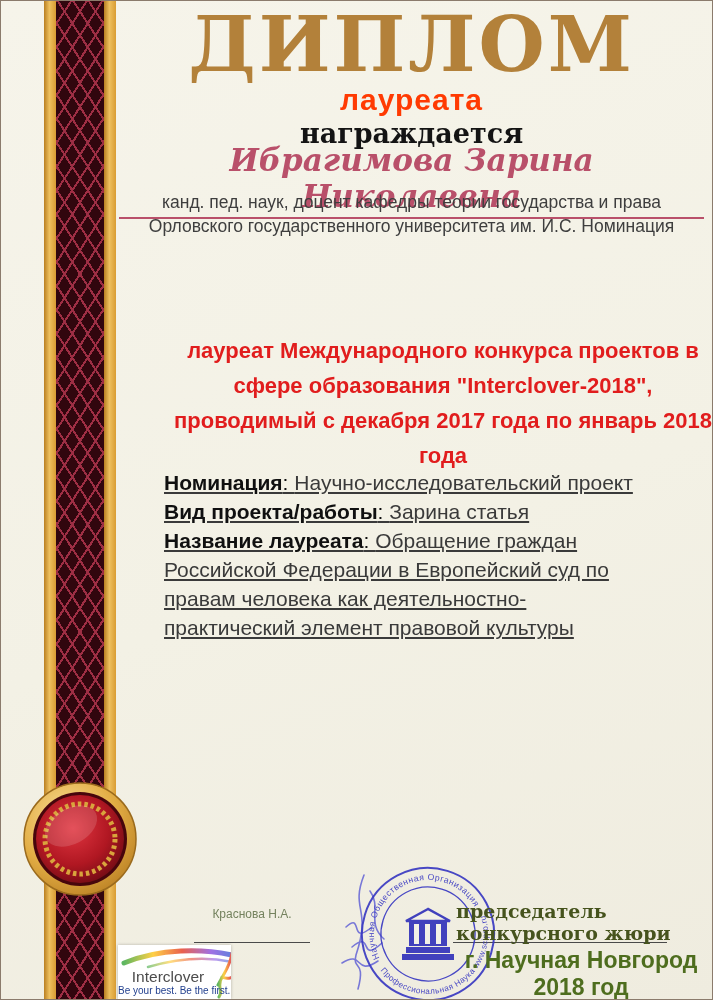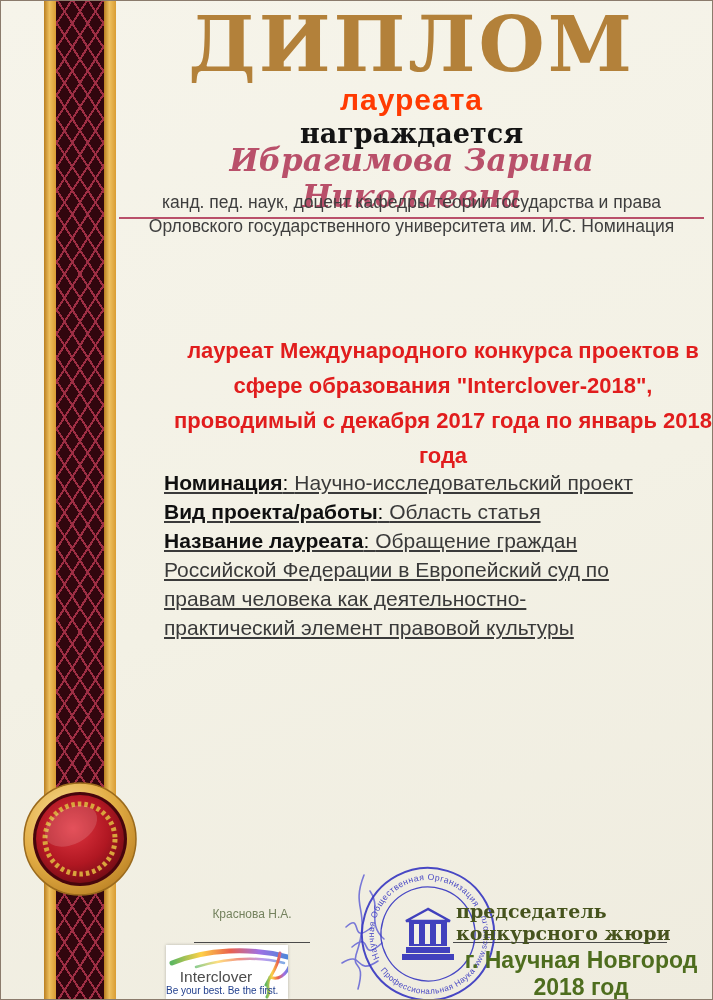--- a/index.html
+++ b/index.html
@@ -48,22 +48,22 @@
   .sig-line.one{left:193px;top:941px;width:116px;}
   .sig-line.two{left:452px;top:941px;width:214px;}
   .signature-svg{position:absolute;left:325px;top:862px;width:90px;height:134px;}
   .stamp{position:absolute;left:352px;top:858px;width:150px;height:150px;opacity:.92;}
   .signer-role{position:absolute;left:455px;top:899px;width:215px;text-align:left;
     font-family:"DejaVu Serif","Liberation Serif",serif;font-weight:700;
     font-size:19px;line-height:22px;color:#46531d;}
   .city{position:absolute;left:455px;top:946px;width:250px;text-align:center;
     font-weight:700;font-size:23px;line-height:27px;color:#4e6d1e;}
   
-  .logo{position:absolute;left:117px;top:944px;width:122px;height:54px;background:#ffffff;
-    box-shadow:0 0 3px rgba(0,0,0,.25);overflow:hidden;margin-left:48px;}
+  .logo{position:absolute;left:117px;top:944px;width:113px;height:54px;background:#ffffff;
+    box-shadow:0 0 3px rgba(0,0,0,.25);overflow:hidden;}
   .logo svg{position:absolute;left:0;top:0;}
   .logo-text{position:absolute;left:0;top:23px;width:100px;text-align:center;
     font-size:15.5px;color:#4c4c4c;}
   .logo-tagline{position:absolute;left:0;bottom:3px;width:131px;text-align:left;
     font-size:10px;color:#23418f;}
 </style>
 </head>
 <body>
 
 <div class="page">
@@ -102,21 +102,21 @@
   </div>
   <div class="col affiliation">
     <div>канд. пед. наук, доцент кафедры теории государства и права</div>
     <div>Орловского государственного университета им. И.С. Номинация</div>
   </div>
 
   <div class="award-statement">лауреат Международного конкурса проектов в сфере образования "Interclover-2018", проводимый с декабря 2017 года по январь 2018 года</div>
 
   <div class="details">
     <div><span class="detail-label">Номинация</span><span class="detail-sep">: </span><span class="detail-value">Научно-исследовательский проект</span></div>
-    <div><span class="detail-label">Вид проекта/работы</span><span class="detail-sep">: </span><span class="detail-value">Область статья</span></div>
+    <div><span class="detail-label">Вид проекта/работы</span><span class="detail-sep">: </span><span class="detail-value">Зарина статья</span></div>
     <div><span class="detail-label">Название лауреата</span><span class="detail-sep">: </span><span class="detail-value">Обращение граждан Российской Федерации в Европейский суд по правам человека как деятельностно-практический элемент правовой культуры</span></div>
   </div>
 
   <div class="signer-name">Краснова Н.А.</div>
   <div class="sig-line one"></div>
   <div class="sig-line two"></div>
 
   <svg class="signature-svg" viewBox="0 0 90 134">
     <g fill="none" stroke="#6b6bd6" stroke-width="1.6" opacity="0.9" stroke-linecap="round">
       <path d="M38,12 C24,48 46,44 30,92 C26,108 40,96 32,126"></path>

